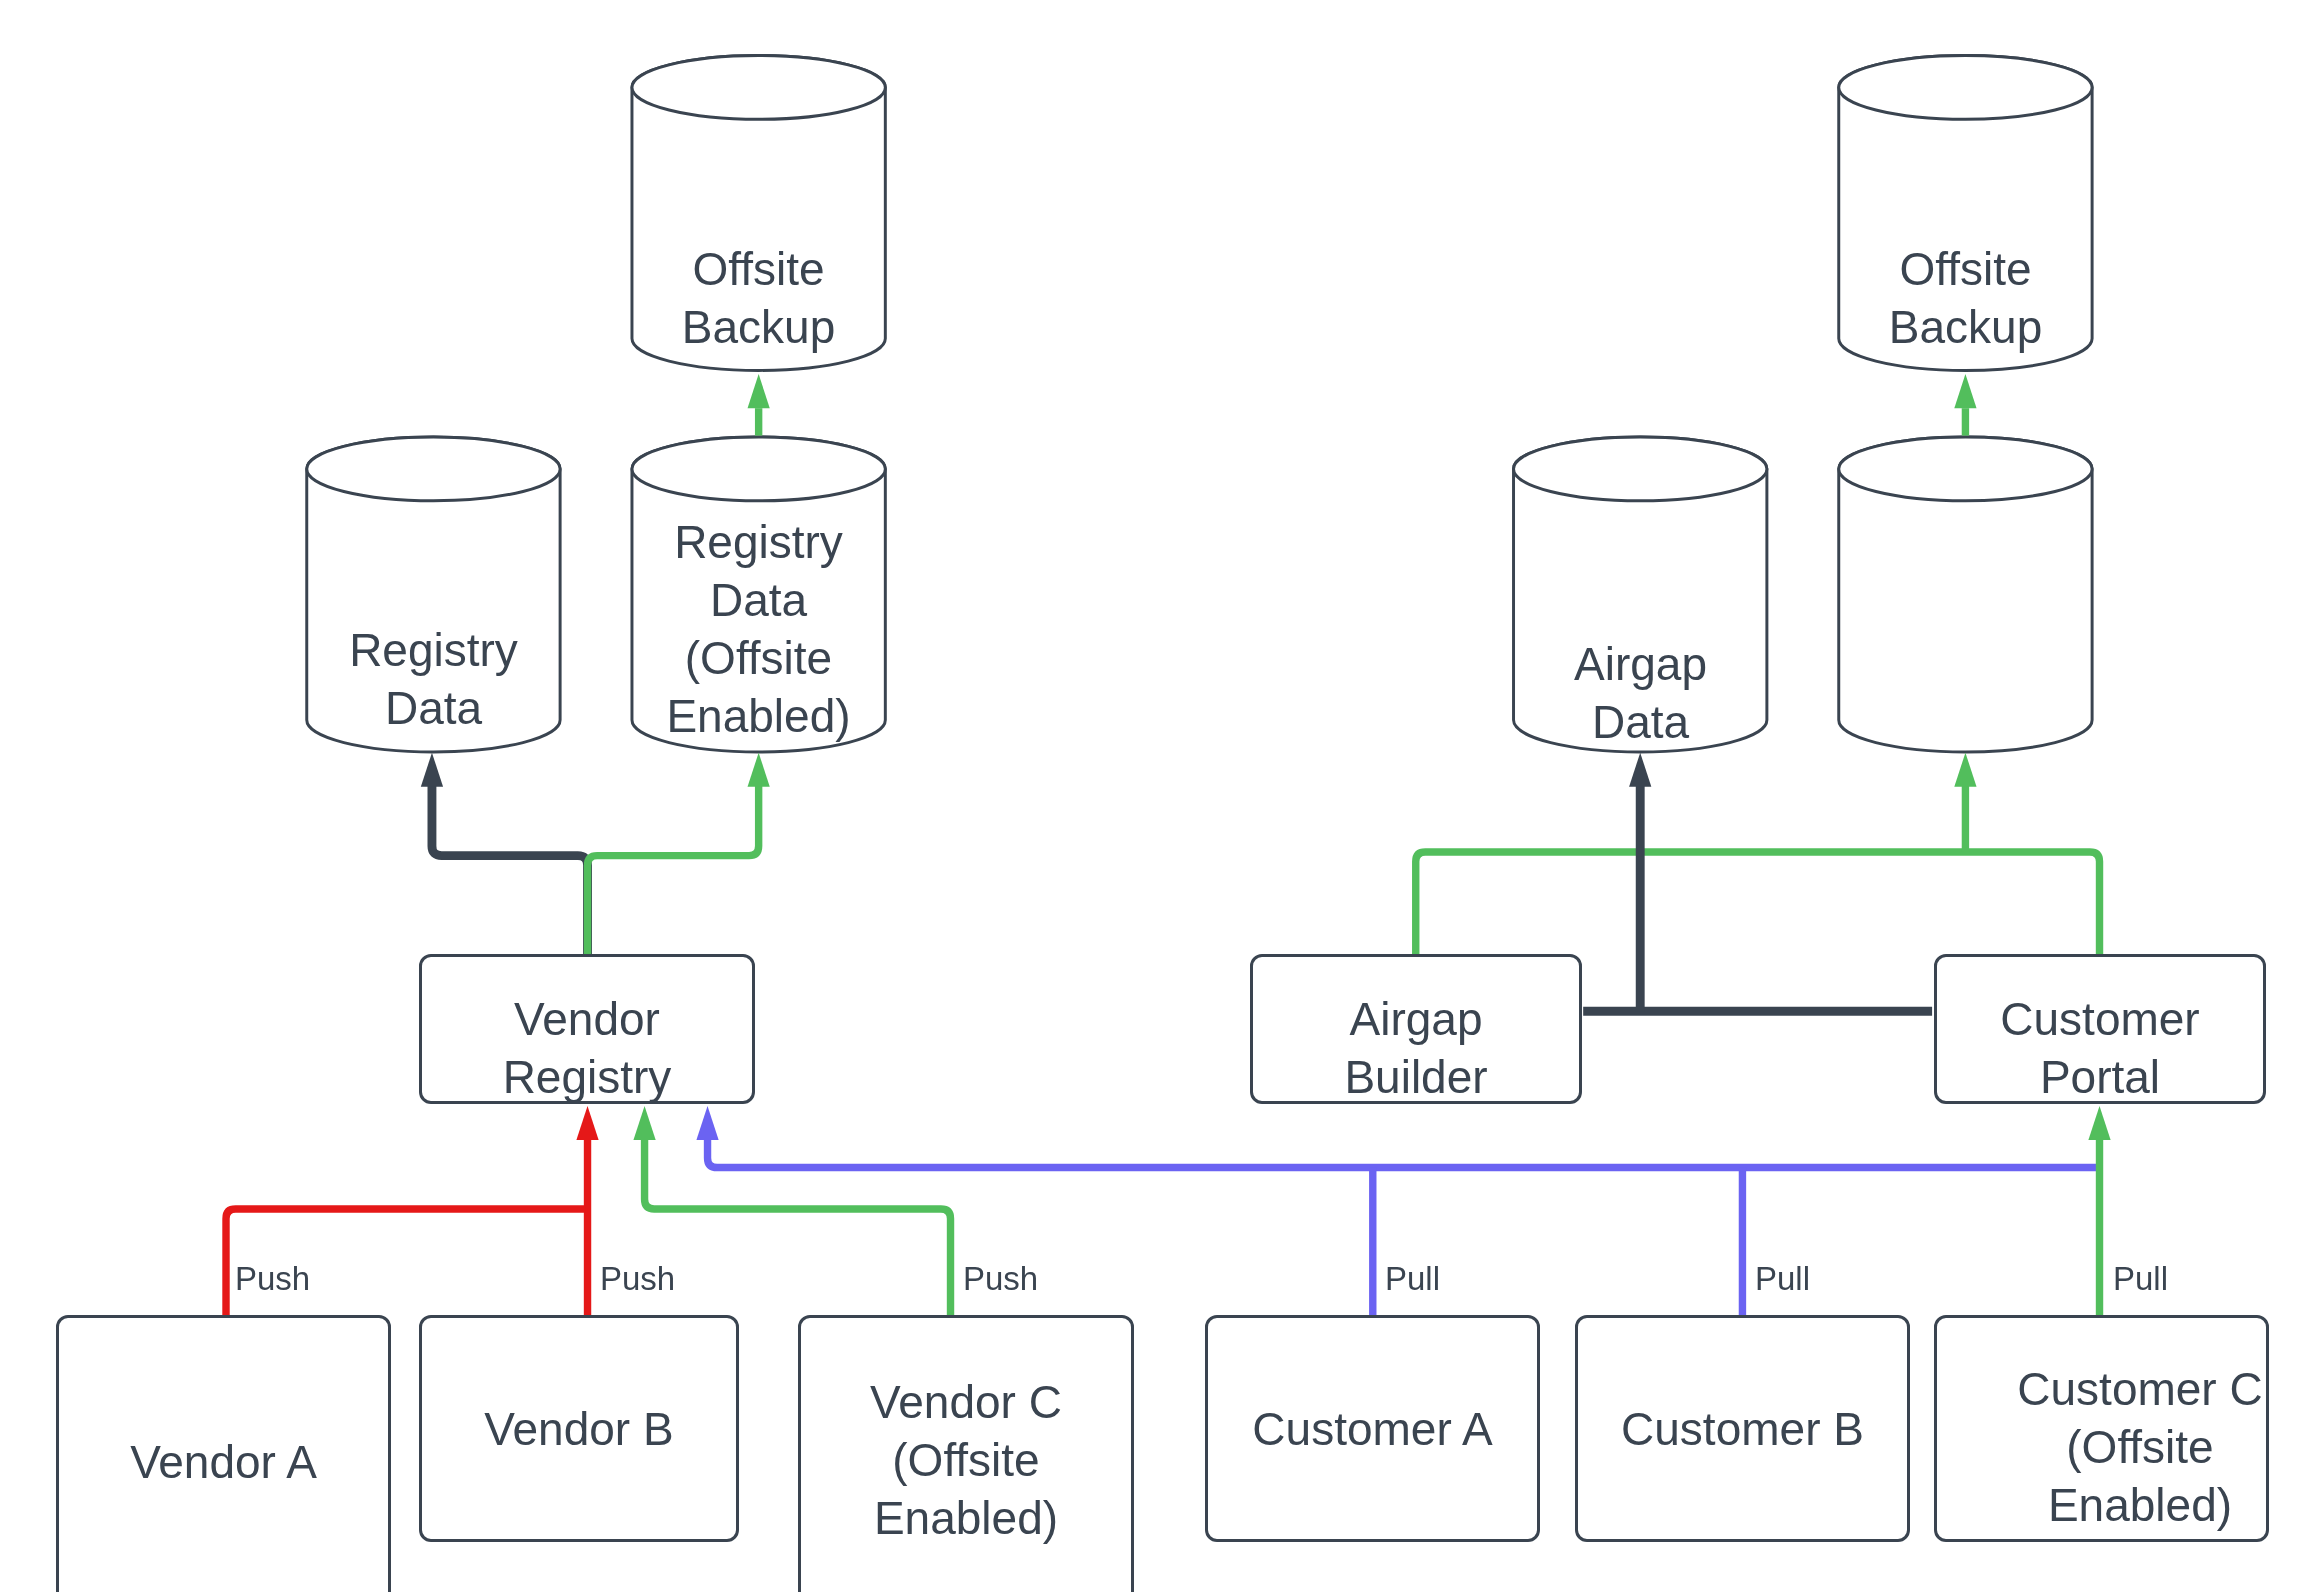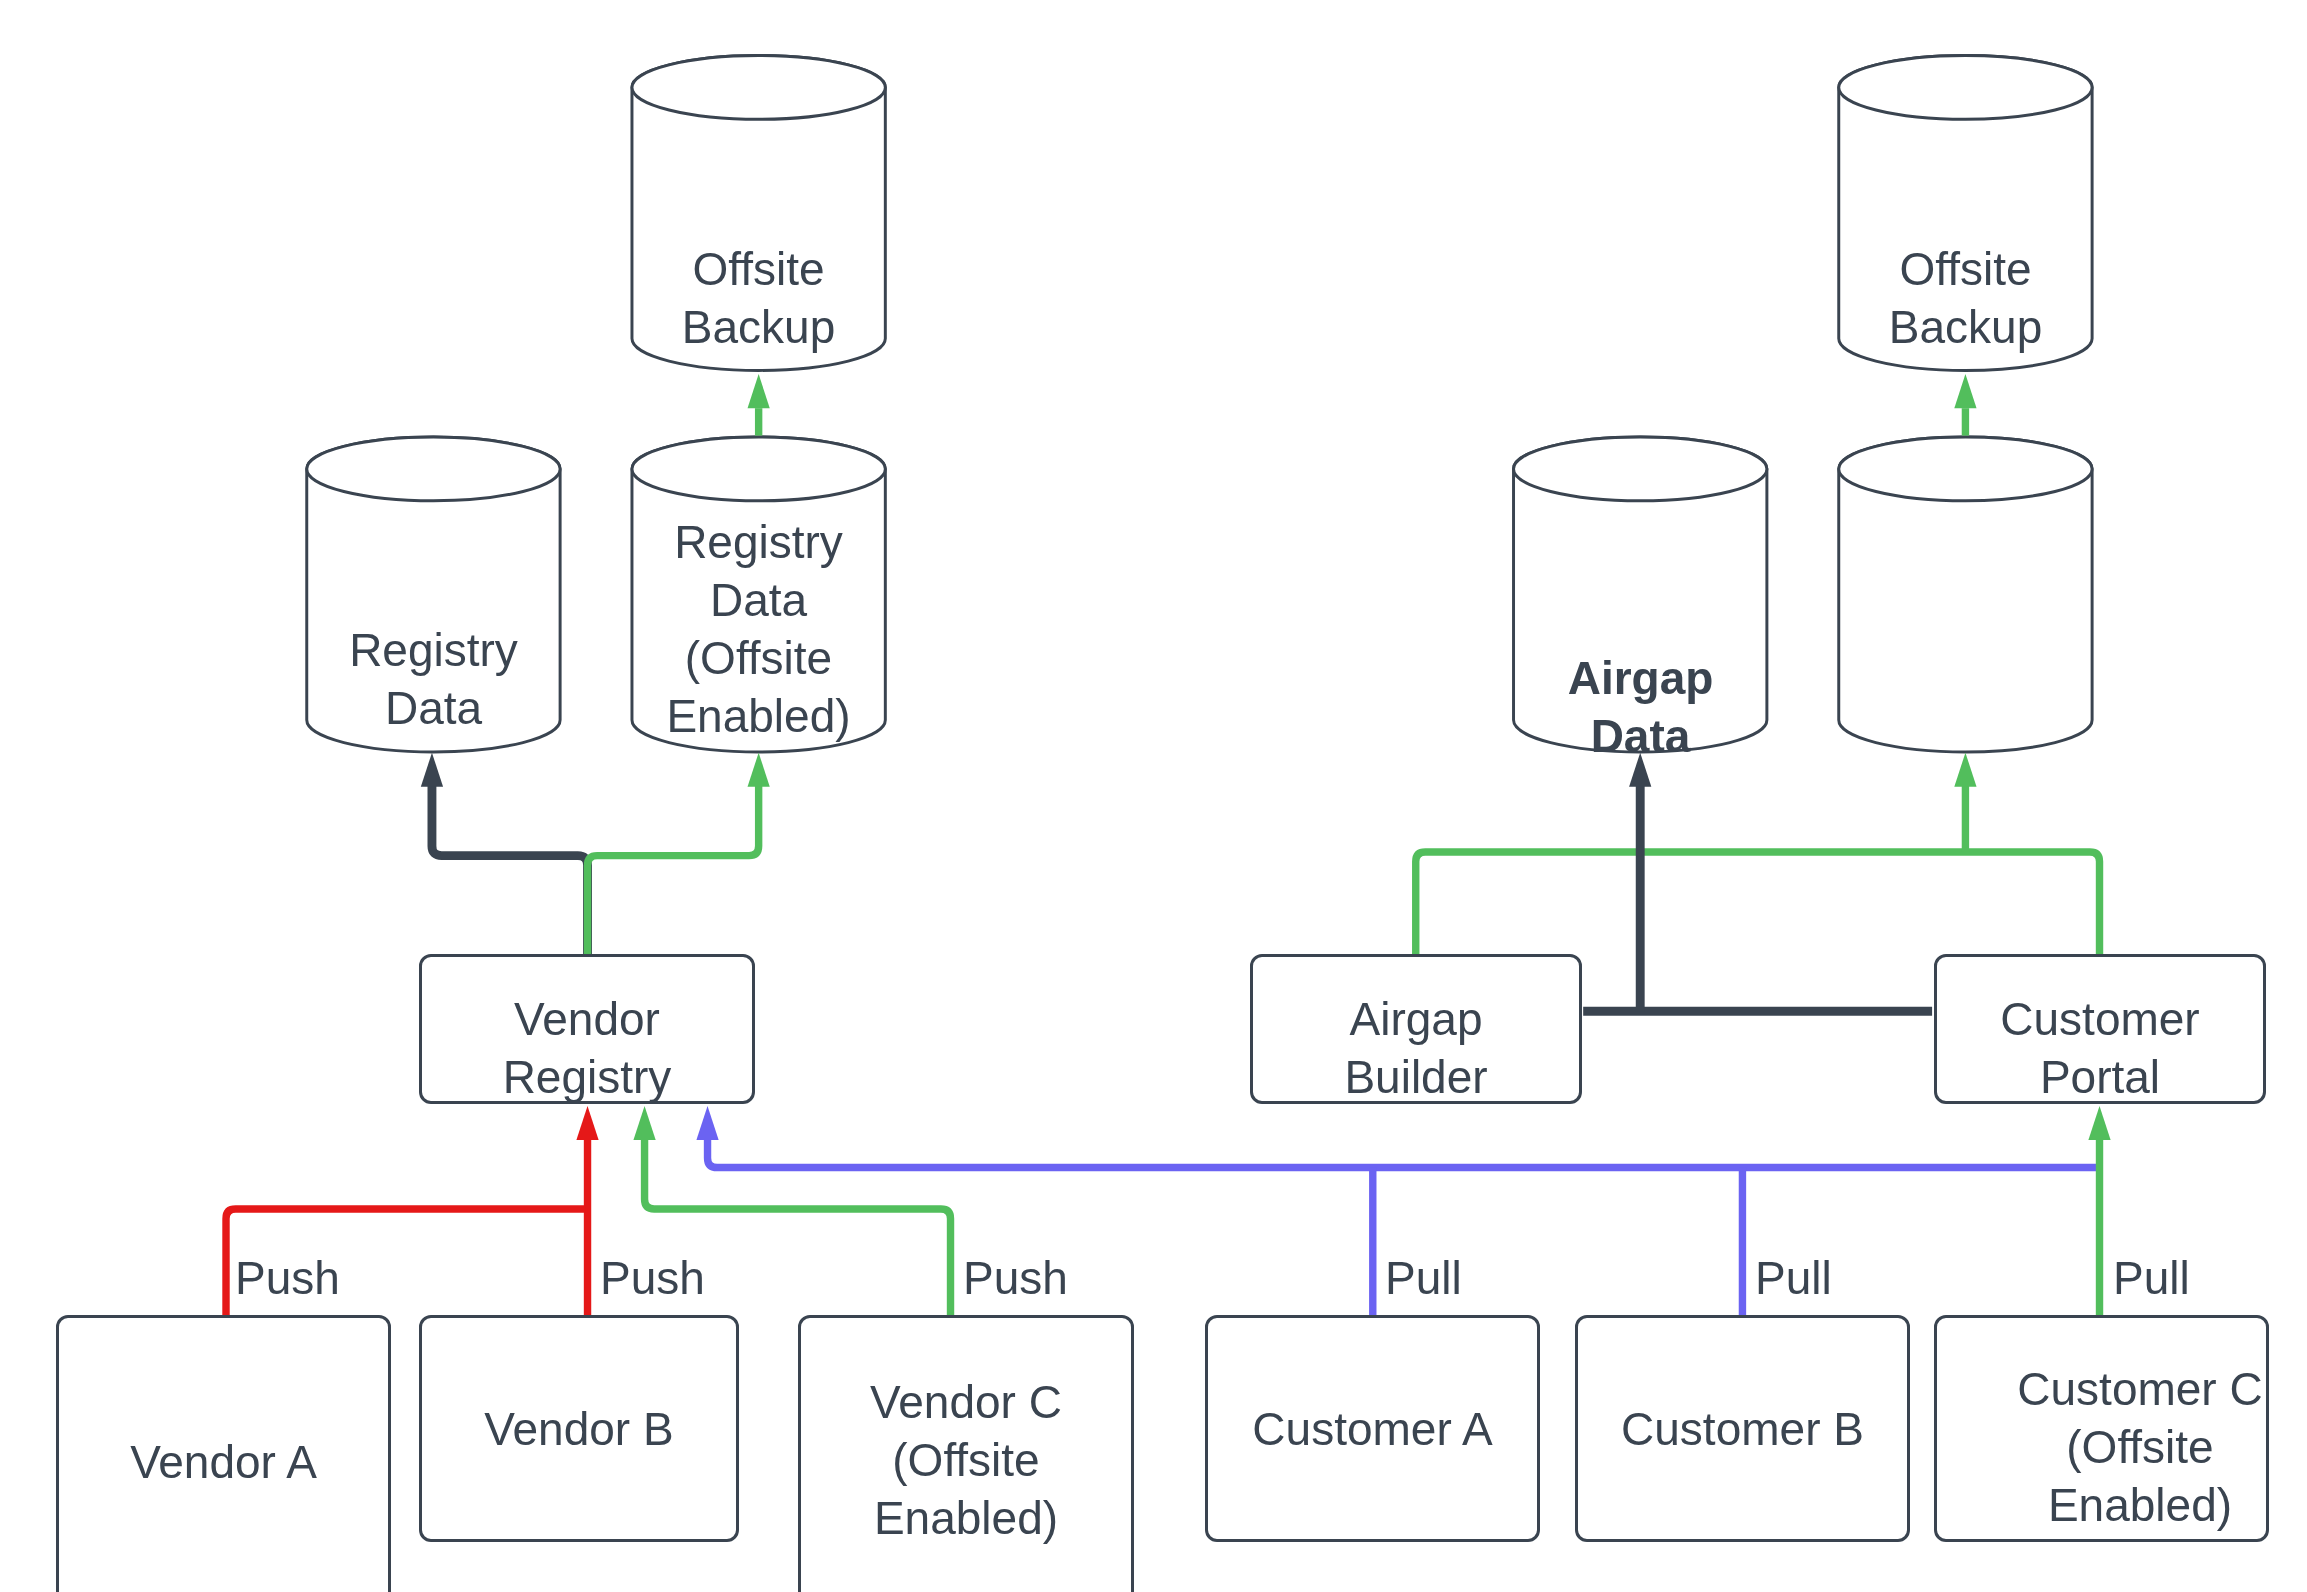--- a/index.html
+++ b/index.html
@@ -4,21 +4,21 @@
 <style>
   html,body{margin:0;padding:0;background:#ffffff;}
   .canvas{position:relative;width:2307px;height:1592px;background:#ffffff;
           font-family:"Liberation Sans", sans-serif;color:#3A4450;overflow:hidden;}
   svg.wires{position:absolute;left:0;top:0;width:2307px;height:1592px;}
   .node-box{position:absolute;box-sizing:border-box;background:#ffffff;
             border:3px solid #3A4450;border-radius:12px;
             display:flex;align-items:center;justify-content:center;text-align:center;}
   .cyl-label{position:absolute;display:flex;align-items:flex-end;justify-content:center;text-align:center;}
   .lbl{font-size:46px;line-height:58px;color:#3A4450;}
-  .edge-label{position:absolute;font-size:46px;line-height:49px;color:#3A4450;white-space:nowrap;}
+  .edge-label{position:absolute;font-size:33px;line-height:49px;color:#3A4450;white-space:nowrap;}
   .w270{max-width:200px;display:inline-block;}
   .w240{max-width:178px;display:inline-block;}
   .w310{max-width:230px;display:inline-block;}
   .w340{max-width:252px;display:inline-block;margin-top:37px;}
 </style>
 </head>
 <body>
 
 <div class="canvas">
 
@@ -106,21 +106,21 @@
   </div>
   <div class="cyl-label" style="left:307px;top:478px;width:253px;height:259px;">
     <span class="lbl w270">Registry Data</span>
   </div>
   <div class="cyl-label" style="left:632px;top:467px;width:253px;height:278px;">
     <span class="lbl w270">Registry Data (Offsite Enabled)</span>
   </div>
   <div class="cyl-label" style="left:1839px;top:93px;width:253px;height:263px;">
     <span class="lbl w270">Offsite Backup</span>
   </div>
-  <div class="cyl-label" style="left:1514px;top:506px;width:253px;height:259px;font-weight:bold;">
+  <div class="cyl-label" style="left:1514px;top:492px;width:253px;height:259px;">
     <span class="lbl w240">Airgap Data</span>
   </div>
 
   <div class="node-box" style="left:419px;top:954px;width:336px;height:150px;">
     <span class="lbl w340">Vendor Registry</span>
   </div>
   <div class="node-box" style="left:1250px;top:954px;width:332px;height:150px;">
     <span class="lbl w340">Airgap Builder</span>
   </div>
   <div class="node-box" style="left:1934px;top:954px;width:332px;height:150px;">

